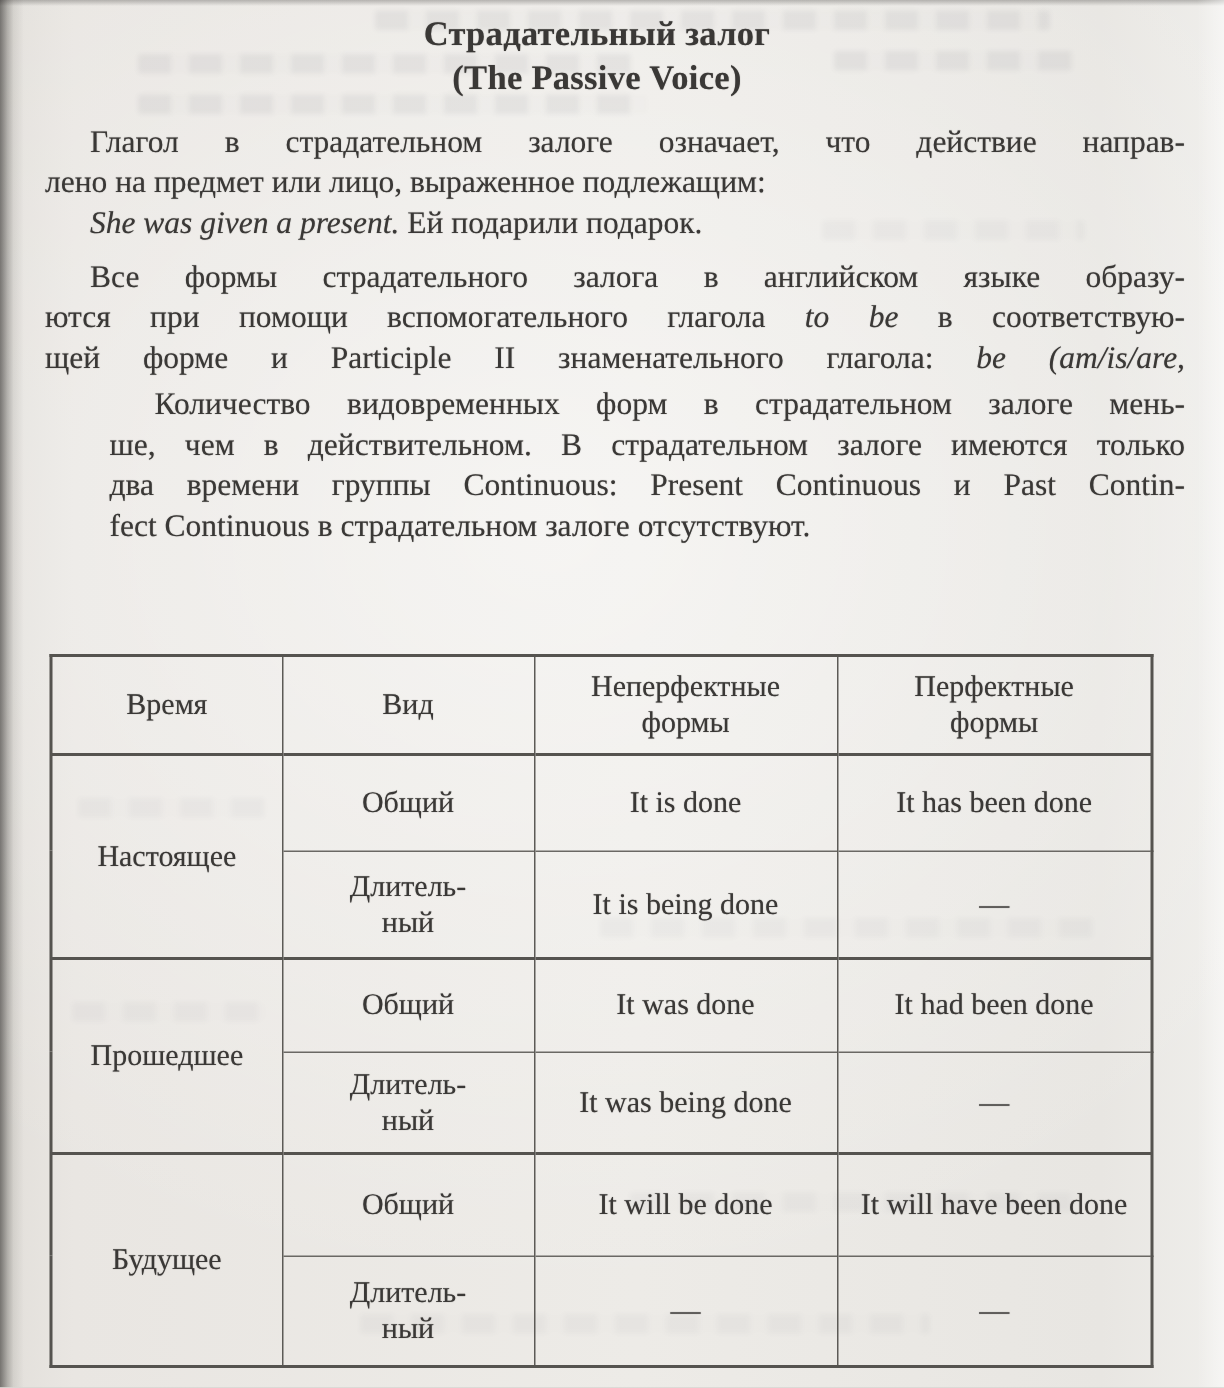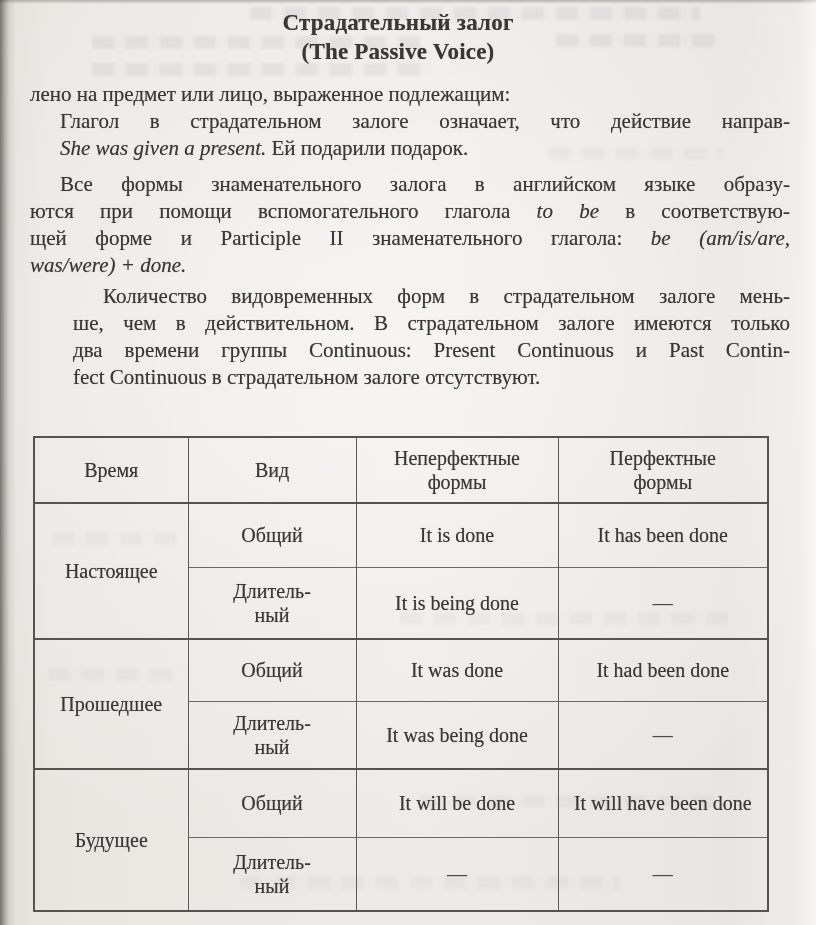--- a/index.html
+++ b/index.html
@@ -72,31 +72,30 @@
   <div class="ghost faint" style="left:420px;top:795px;width:300px;" data-name="bleed-through-artifact"></div>
   <div class="ghost faint" style="left:240px;top:876px;width:380px;" data-name="bleed-through-artifact"></div>
 
   <div class="title" data-name="page-title">
     <div data-name="title-ru">Страдательный залог</div>
     <div data-name="title-en">(The Passive Voice)</div>
   </div>
 
   <div class="text" data-name="paragraphs">
       <div class="para" data-name="paragraph-intro">
+        <div class="line jl ind" data-name="text-line"><span data-name="body-text">Глагол в страдательном залоге означает, что действие направ-</span></div>
         <div class="line" data-name="text-line"><span data-name="body-text">лено на предмет или лицо, выраженное подлежащим:</span></div>
-        <div class="line jl ind" data-name="text-line"><span data-name="body-text">Глагол в страдательном залоге означает, что действие направ-</span></div>
       </div>
       <div class="para" data-name="paragraph-example">
         <div class="line ind" data-name="text-line"><span class="it" data-name="italic-text">She was given a present.</span><span data-name="body-text"> Ей подарили подарок.</span></div>
       </div>
       <div class="para" data-name="paragraph-formation">
-        <div class="line jl ind" data-name="text-line"><span data-name="body-text">Все формы знаменательного залога в английском языке образу-</span></div>
+        <div class="line jl ind" data-name="text-line"><span data-name="body-text">Все формы страдательного залога в английском языке образу-</span></div>
         <div class="line jl" data-name="text-line"><span data-name="body-text">ются при помощи вспомогательного глагола </span><span class="it" data-name="italic-text">to be</span><span data-name="body-text"> в соответствую-</span></div>
         <div class="line jl" data-name="text-line"><span data-name="body-text">щей форме и Participle II знаменательного глагола: </span><span class="it" data-name="italic-text">be (am/is/are,</span></div>
-        <div class="line" data-name="text-line"><span class="it" data-name="italic-text">was/were) + done.</span></div>
       </div>
       <div class="para" data-name="paragraph-forms-count">
         <div class="line jl ind" data-name="text-line"><span data-name="body-text">Количество видовременных форм в страдательном залоге мень-</span></div>
         <div class="line jl" data-name="text-line"><span data-name="body-text">ше, чем в действительном. В страдательном залоге имеются только</span></div>
         <div class="line jl" data-name="text-line"><span data-name="body-text">два времени группы Continuous: Present Continuous и Past Contin-</span></div>
         <div class="line" data-name="text-line"><span data-name="body-text">fect Continuous в страдательном залоге отсутствуют.</span></div>
       </div>
     </div>
 
   <div class="tablewrap" data-name="table-container">

